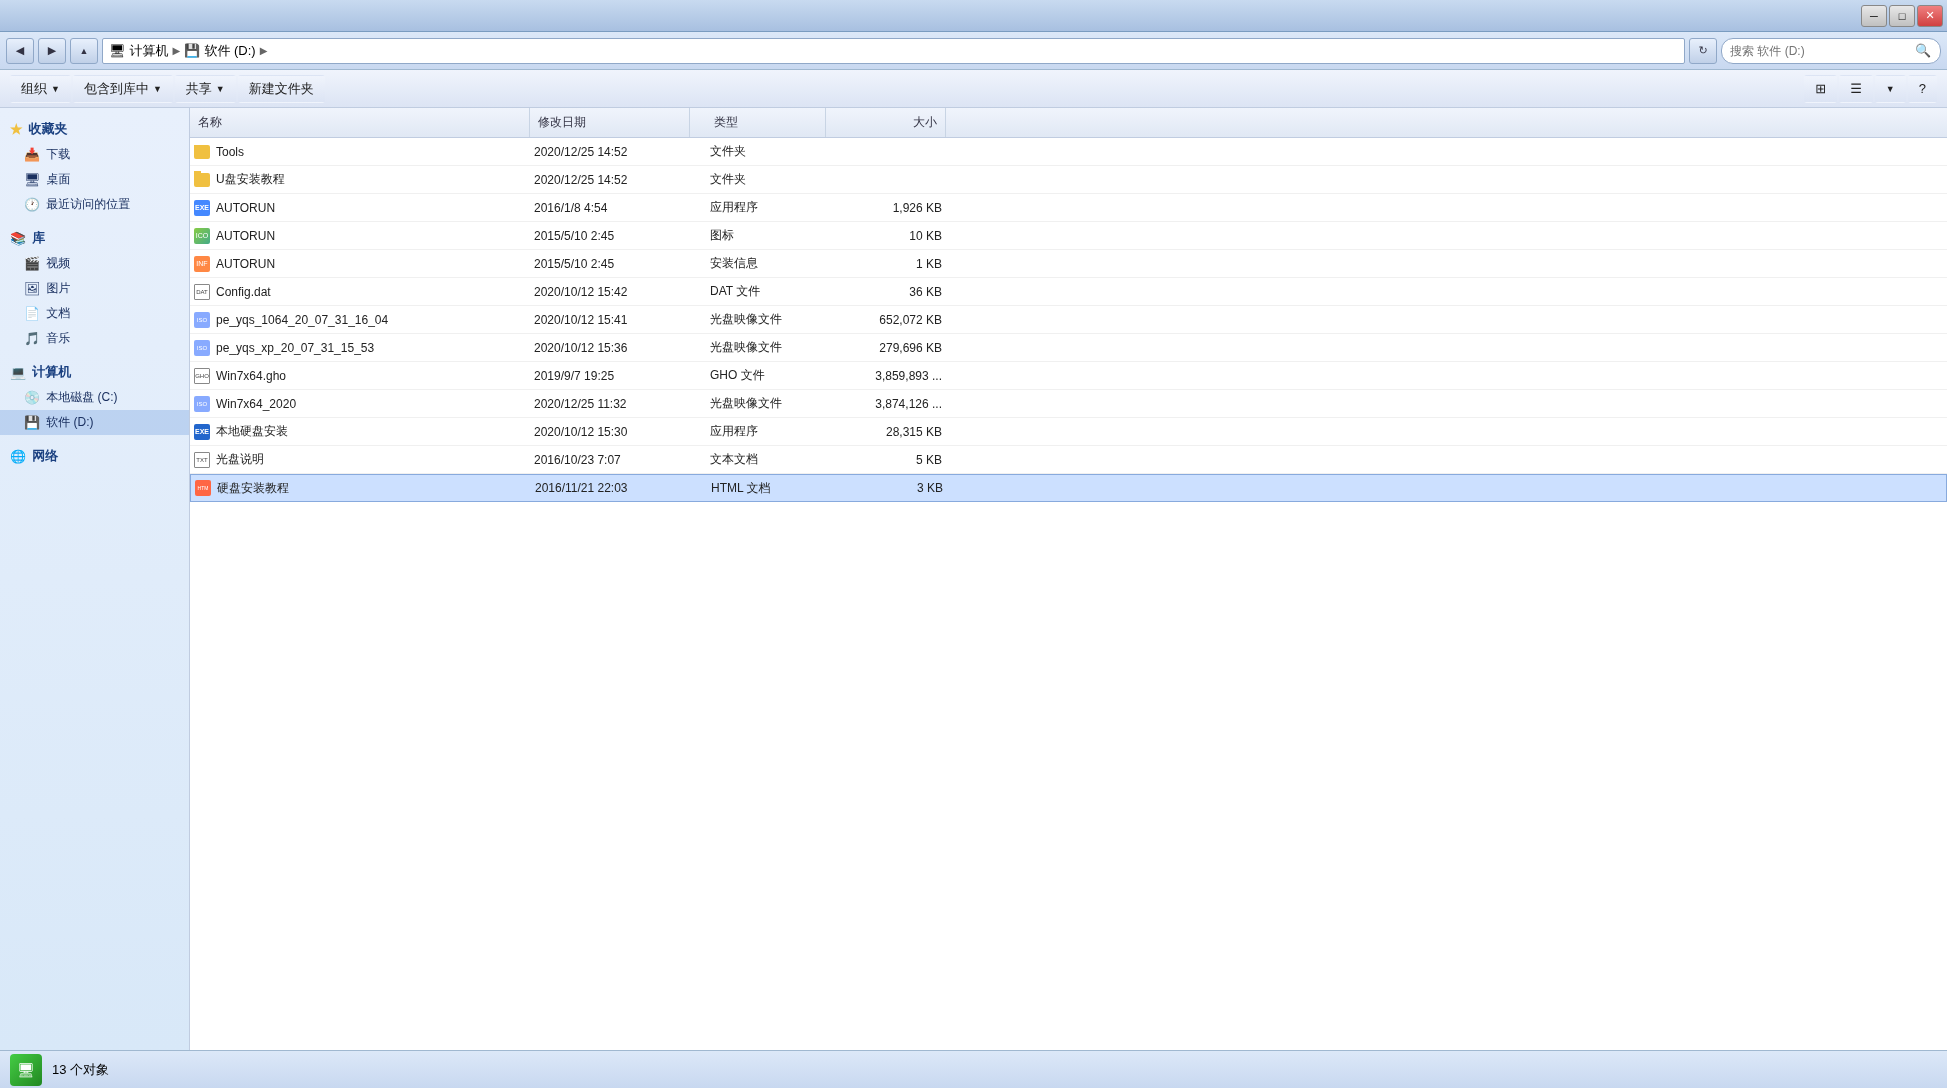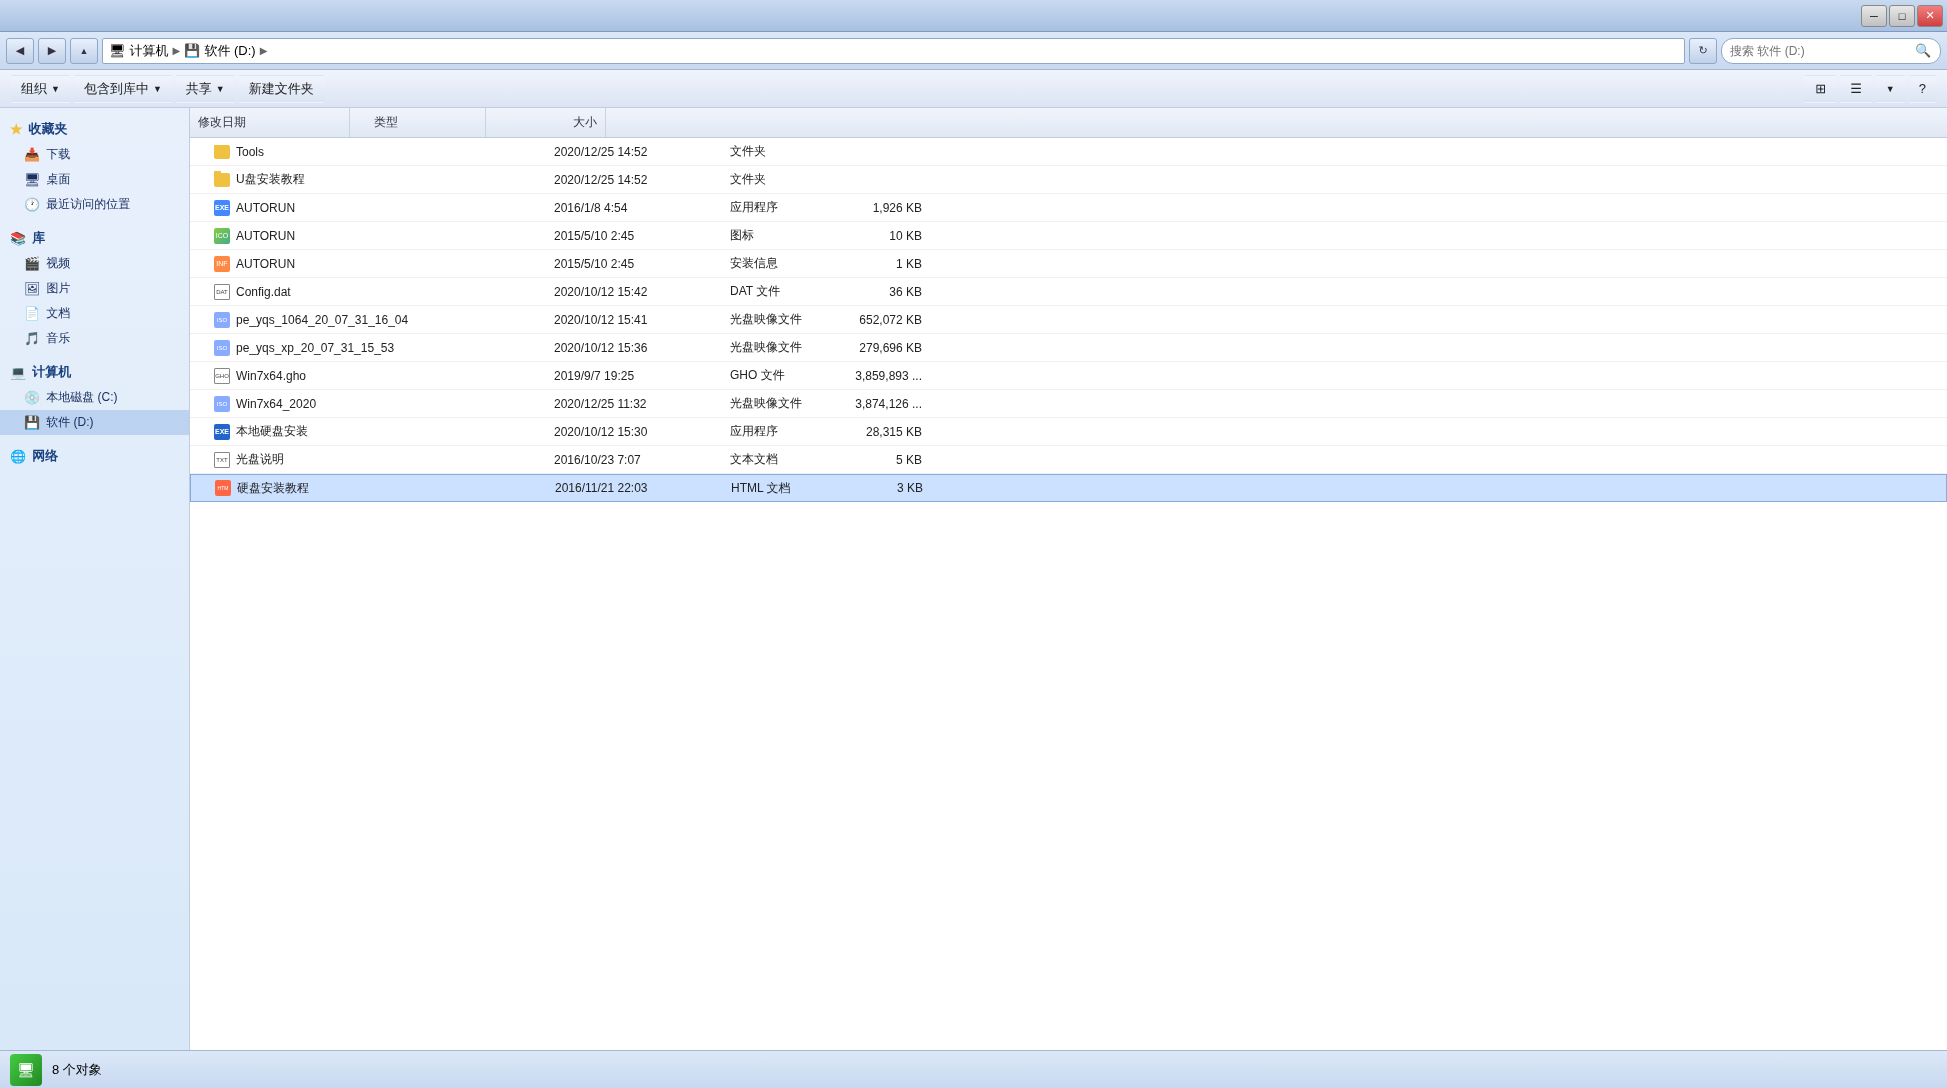--- a/index.html
+++ b/index.html
@@ -193,21 +193,21 @@
     .col-size { width: 120px; text-align: right; justify-content: flex-end; }
 
     .file-row {
       display: flex;
       align-items: center;
       height: 28px;
       border-bottom: 1px solid #f0f0f0;
     }
     .file-row.selected { background: #cce0ff; border: 1px solid #88aadd; }
     .file-cell {
-      padding: 0 24px;
+      padding: 0 4px;
       font-size: 12px;
       color: #222;
       display: flex;
       align-items: center;
       gap: 6px;
       white-space: nowrap;
       overflow: hidden;
       text-overflow: ellipsis;
     }
     .file-cell.col-name { width: 340px; }
@@ -429,20 +429,21 @@
         <span style="font-size:13px;">🌐</span>
         <span>网络</span>
       </div>
     </div>
 
   </div>
 
   <div class="filelist">
 
     <div class="filelist-header">
+      <div class="col-header col-name">名称</div>
       <div class="col-header col-date">修改日期</div>
       <div class="col-header col-type">类型</div>
       <div class="col-header col-size">大小</div>
     </div>
 
     <div id="file-rows-container">
         <div class="file-row">
     <div class="file-cell col-name">
       <div class="icon-folder"></div>
       <span>Tools</span>
@@ -560,14 +561,14 @@
     <div class="file-cell col-size">3 KB</div>
   </div>
       </div>
 
   </div>
 
 </div>
 
 <div class="statusbar">
   <div class="status-icon">🖥</div>
-  <span>8 个对象</span>
+  <span>13 个对象</span>
 </div>
 
 </body></html>

